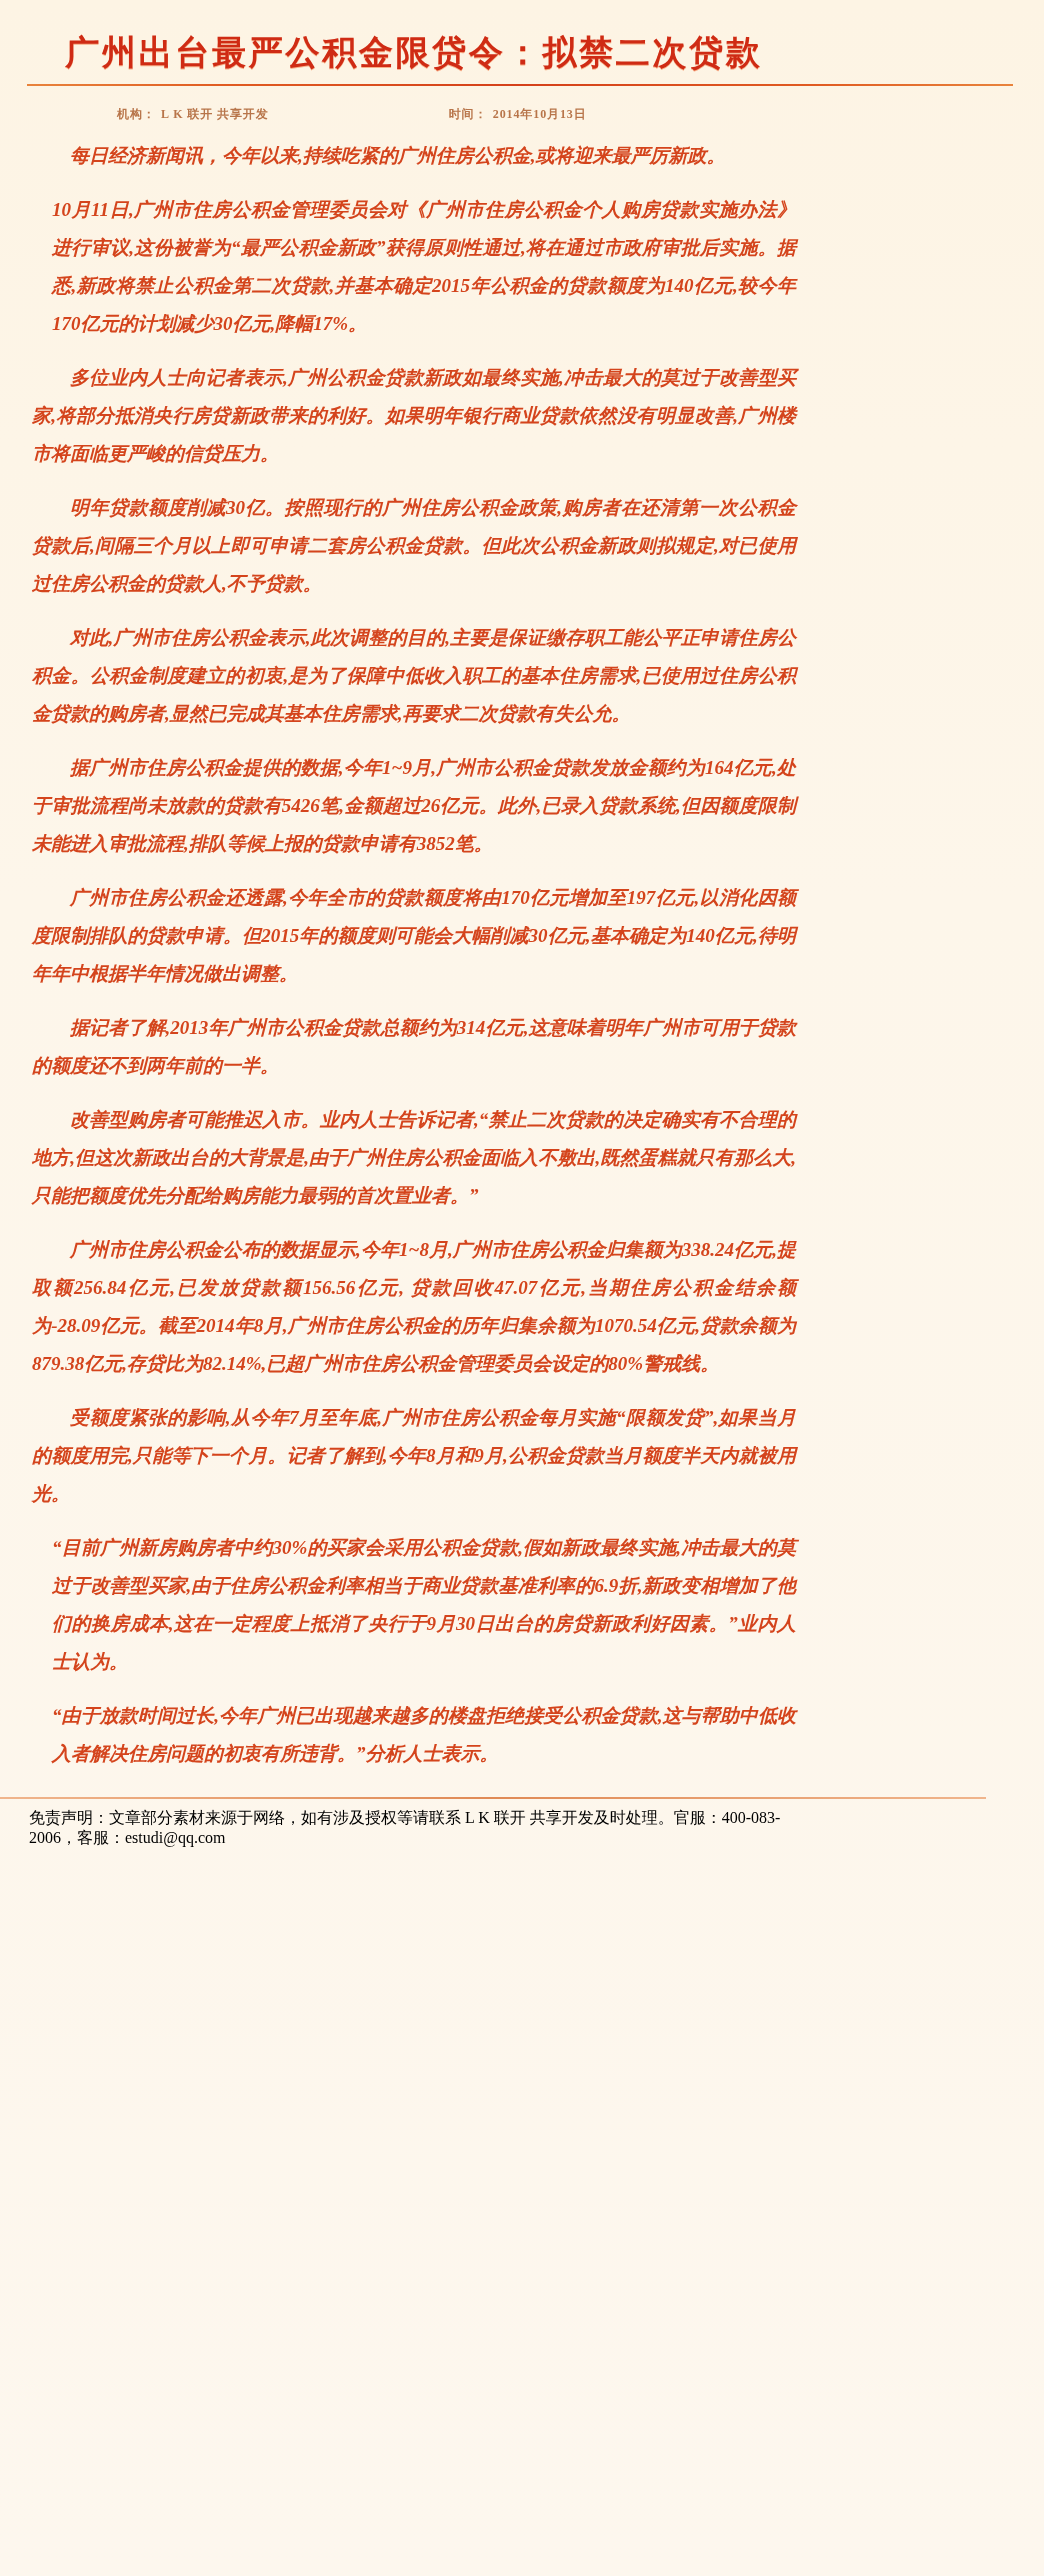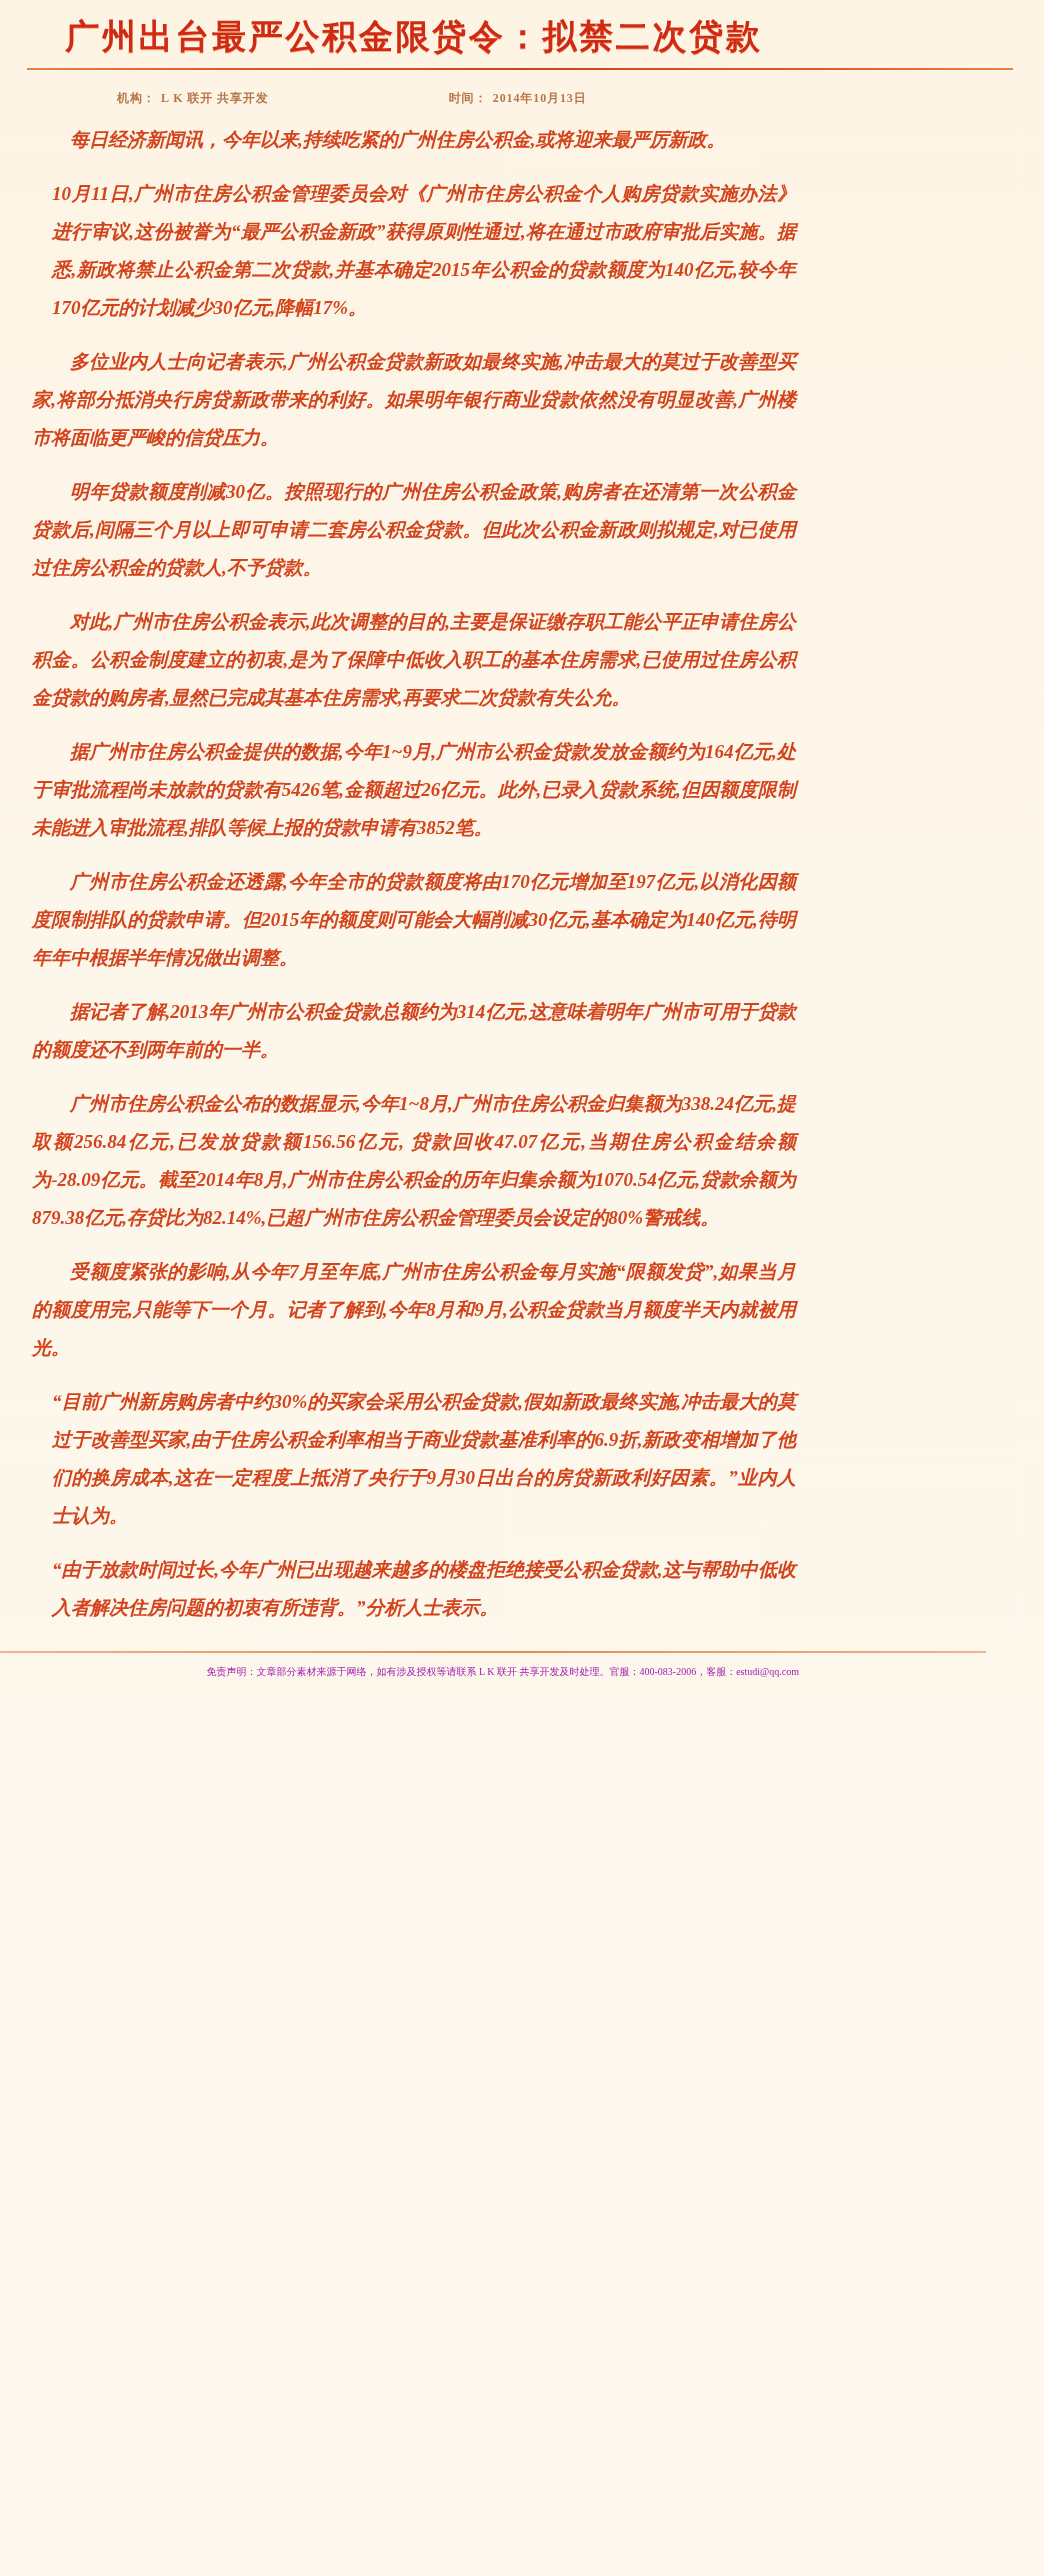--- a/index.html
+++ b/index.html
@@ -12,21 +12,21 @@
     min-height: 2576px;
     font-family: "Liberation Serif", "DejaVu Serif", serif;
     background: linear-gradient(180deg, #fdf4e4 0%, #fdf6ea 35%, #fdf7ee 100%);
     color: #c03a12;
     position: relative;
   }
   .page {
     width: 828px;
     min-height: 2576px;
     box-sizing: border-box;
-    padding: 0 0 9px 0;
+    padding: 16px 0 9px 0;
     position: relative;
   }
   
   .title-wrap {
     padding: 16px 27px 5.4px 27px;
     text-align: center;
   }
   .title {
     font-size: 34px;
     font-weight: bold;
@@ -83,24 +83,24 @@
   p.para.noindent { text-indent: 0; margin-left: 20px; }
   
   .footer-rule {
     margin: 23.4px auto 0 auto;
     width: 986px;
     height: 1.8px;
     background: linear-gradient(90deg, #f0b58c 0%, #e08a55 50%, #f0b58c 100%);
   }
   .footer {
     padding: 9px 29px 16px 29px;
-    font-size: 10px;
+    font-size: 16px;
     line-height: 20px;
-    color: #a21caf;
-    text-align: right;
+    color: #000000;
+    text-align: left;
   }
 </style>
 </head>
 <body>
 
 <div class="page">
 
   <div class="title-wrap">
     <div class="title">广州出台最严公积金限贷令：拟禁二次贷款</div>
     <div class="title-rule"></div>
@@ -117,20 +117,21 @@
 
   <div class="body">
     <p class="para indent">每日经济新闻讯，今年以来,持续吃紧的广州住房公积金,或将迎来最严厉新政。</p>
     <p class="para noindent">10月11日,广州市住房公积金管理委员会对《广州市住房公积金个人购房贷款实施办法》进行审议,这份被誉为“最严公积金新政”获得原则性通过,将在通过市政府审批后实施。据悉,新政将禁止公积金第二次贷款,并基本确定2015年公积金的贷款额度为140亿元,较今年170亿元的计划减少30亿元,降幅17%。</p>
     <p class="para indent">多位业内人士向记者表示,广州公积金贷款新政如最终实施,冲击最大的莫过于改善型买家,将部分抵消央行房贷新政带来的利好。如果明年银行商业贷款依然没有明显改善,广州楼市将面临更严峻的信贷压力。</p>
     <p class="para indent">明年贷款额度削减30亿。按照现行的广州住房公积金政策,购房者在还清第一次公积金贷款后,间隔三个月以上即可申请二套房公积金贷款。但此次公积金新政则拟规定,对已使用过住房公积金的贷款人,不予贷款。</p>
     <p class="para indent">对此,广州市住房公积金表示,此次调整的目的,主要是保证缴存职工能公平正申请住房公积金。公积金制度建立的初衷,是为了保障中低收入职工的基本住房需求,已使用过住房公积金贷款的购房者,显然已完成其基本住房需求,再要求二次贷款有失公允。</p>
     <p class="para indent">据广州市住房公积金提供的数据,今年1~9月,广州市公积金贷款发放金额约为164亿元,处于审批流程尚未放款的贷款有5426笔,金额超过26亿元。此外,已录入贷款系统,但因额度限制未能进入审批流程,排队等候上报的贷款申请有3852笔。</p>
     <p class="para indent">广州市住房公积金还透露,今年全市的贷款额度将由170亿元增加至197亿元,以消化因额度限制排队的贷款申请。但2015年的额度则可能会大幅削减30亿元,基本确定为140亿元,待明年年中根据半年情况做出调整。</p>
     <p class="para indent">据记者了解,2013年广州市公积金贷款总额约为314亿元,这意味着明年广州市可用于贷款的额度还不到两年前的一半。</p>
+    <p class="para indent">改善型购房者可能推迟入市。业内人士告诉记者,“禁止二次贷款的决定确实有不合理的地方,但这次新政出台的大背景是,由于广州住房公积金面临入不敷出,既然蛋糕就只有那么大,只能把额度优先分配给购房能力最弱的首次置业者。”</p>
     <p class="para indent">广州市住房公积金公布的数据显示,今年1~8月,广州市住房公积金归集额为338.24亿元,提取额256.84亿元,已发放贷款额156.56亿元, 贷款回收47.07亿元,当期住房公积金结余额为-28.09亿元。截至2014年8月,广州市住房公积金的历年归集余额为1070.54亿元,贷款余额为879.38亿元,存贷比为82.14%,已超广州市住房公积金管理委员会设定的80%警戒线。</p>
     <p class="para indent">受额度紧张的影响,从今年7月至年底,广州市住房公积金每月实施“限额发贷”,如果当月的额度用完,只能等下一个月。记者了解到,今年8月和9月,公积金贷款当月额度半天内就被用光。</p>
     <p class="para noindent">“目前广州新房购房者中约30%的买家会采用公积金贷款,假如新政最终实施,冲击最大的莫过于改善型买家,由于住房公积金利率相当于商业贷款基准利率的6.9折,新政变相增加了他们的换房成本,这在一定程度上抵消了央行于9月30日出台的房贷新政利好因素。”业内人士认为。</p>
     <p class="para noindent">“由于放款时间过长,今年广州已出现越来越多的楼盘拒绝接受公积金贷款,这与帮助中低收入者解决住房问题的初衷有所违背。”分析人士表示。</p>
   </div>
 
   <div class="footer-rule"></div>
   <div class="footer">免责声明：文章部分素材来源于网络，如有涉及授权等请联系 L K 联开 共享开发及时处理。官服：400-083-2006，客服：estudi@qq.com</div>
 
 </div>

